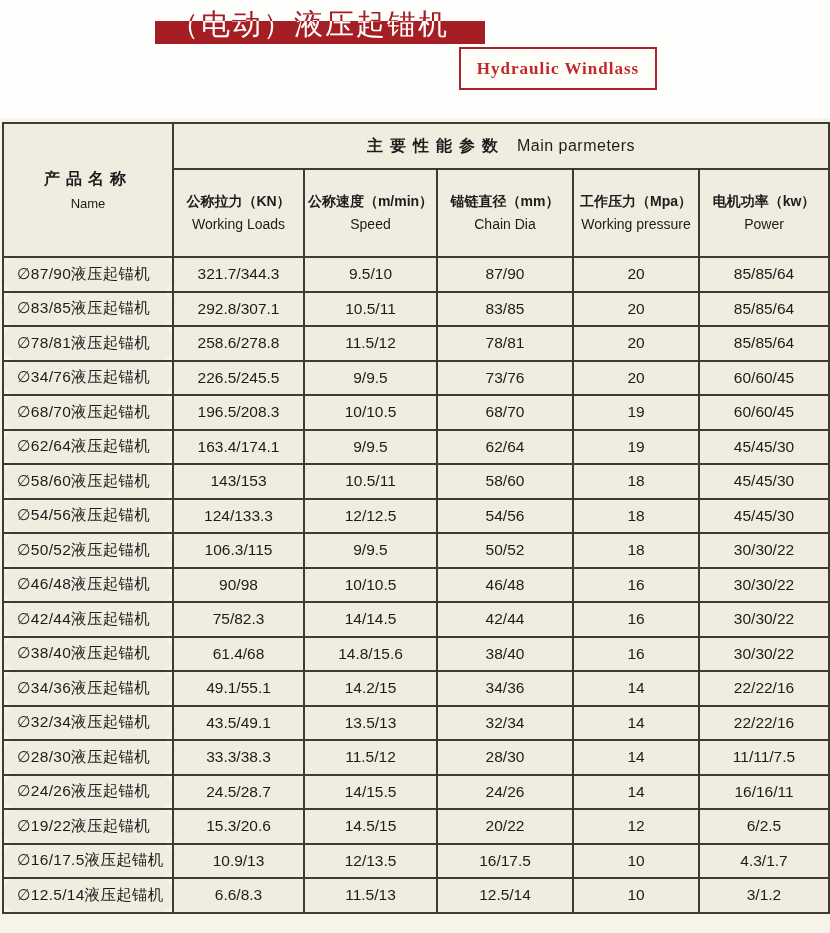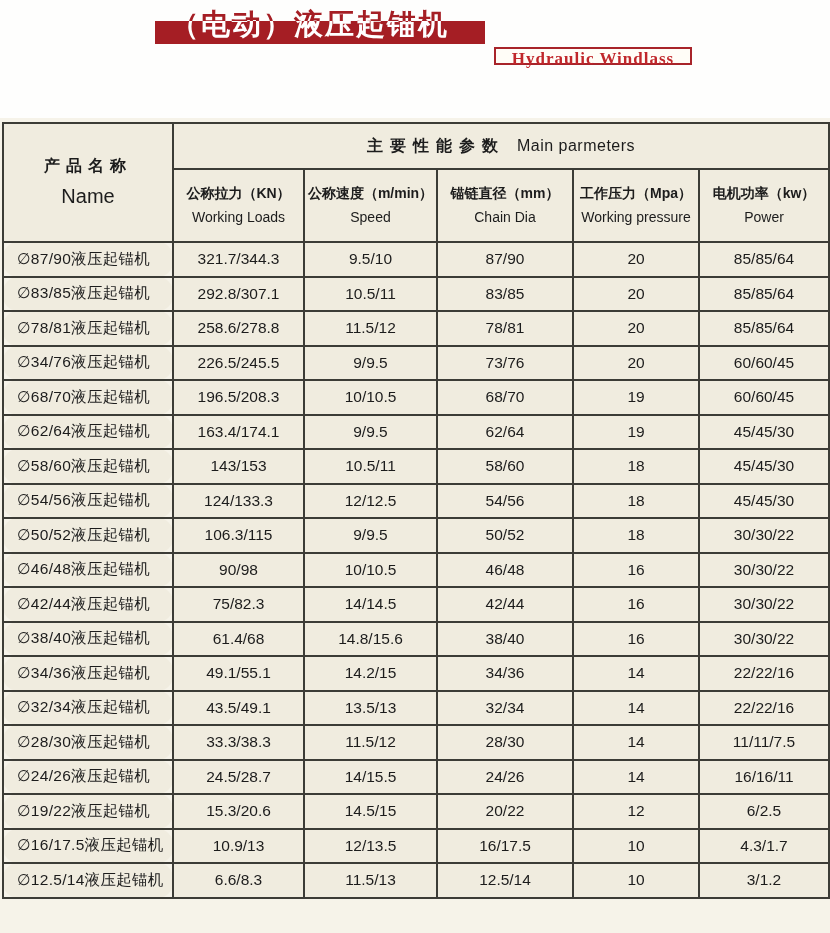--- a/index.html
+++ b/index.html
@@ -15,52 +15,52 @@
   }
 
   
   .title-area { position: absolute; left: 0; top: 0; width: 830px; height: 100px; }
   .banner-bar {
     position: absolute; left: 155px; top: 21px; width: 330px; height: 23px;
     background: #a51e24; z-index: 1;
   }
   .title-text {
     position: absolute; left: 170px; top: 6px; height: 36px; line-height: 36px;
-    font-weight: bold; font-size: 29px; letter-spacing: 2px; white-space: nowrap;
+    font-weight: normal; font-size: 29px; letter-spacing: 2px; white-space: nowrap;
     font-family: "Liberation Sans", sans-serif; z-index: 2;
   }
   .title-red   { color: #a51e24; clip-path: inset(0 0 calc(100% - 15px) 0); }
   .title-white { color: #ffffff; clip-path: inset(15px 0 0 0); }
   .subtitle-box {
-    position: absolute; left: 494px; top: 47px; width: 198px; height: 18px;
+    position: absolute; left: 459px; top: 47px; width: 198px; height: 43px;
     border: 2px solid #a8242a; background: #fffdf7;
-    display: flex; justify-content: center; z-index: 2;
+    display: flex; align-items: center; justify-content: center; z-index: 2;
   }
   .subtitle-box span {
     font-family: "Liberation Serif", serif; font-weight: bold;
     font-size: 17px; color: #c0272b; letter-spacing: 1px; white-space: nowrap;
   }
 
   
   table.spec {
     position: absolute; left: 2px; top: 122px; width: 826px;
     border-collapse: collapse; table-layout: fixed;
   }
   table.spec td {
     border: 2px solid #3c3c36; background: #f0ecdf;
     text-align: center; vertical-align: middle; color: #1c1c1c;
   }
   td.group-h { height: 46px; font-size: 16px; }
   td.group-h .zh { font-weight: bold; letter-spacing: 7px; }
   td.group-h .en { margin-left: 12px; letter-spacing: 0.5px; }
-  td.sub-h { height: 73px; font-size: 14px; line-height: 1.65; padding: 2px; }
+  td.sub-h { height: 88px; font-size: 14px; line-height: 1.65; padding: 2px; }
   td.sub-h .zh { font-weight: bold; }
   td.name-h { font-size: 16px; line-height: 1.7; }
   td.name-h .zh { font-weight: bold; letter-spacing: 6px; }
-  td.name-h .en { font-size: 20px; }
+  td.name-h .en { font-size: 13px; }
   tr.data td { height: 34.5px; font-size: 15.5px; }
   tr.data td.name-cell { text-align: left; padding-left: 13px; letter-spacing: 0.3px; border-radius: 15px; }
 </style>
 </head>
 <body>
 
 <div class="page">
 
   <div class="title-area">
     <div class="banner-bar"></div>

